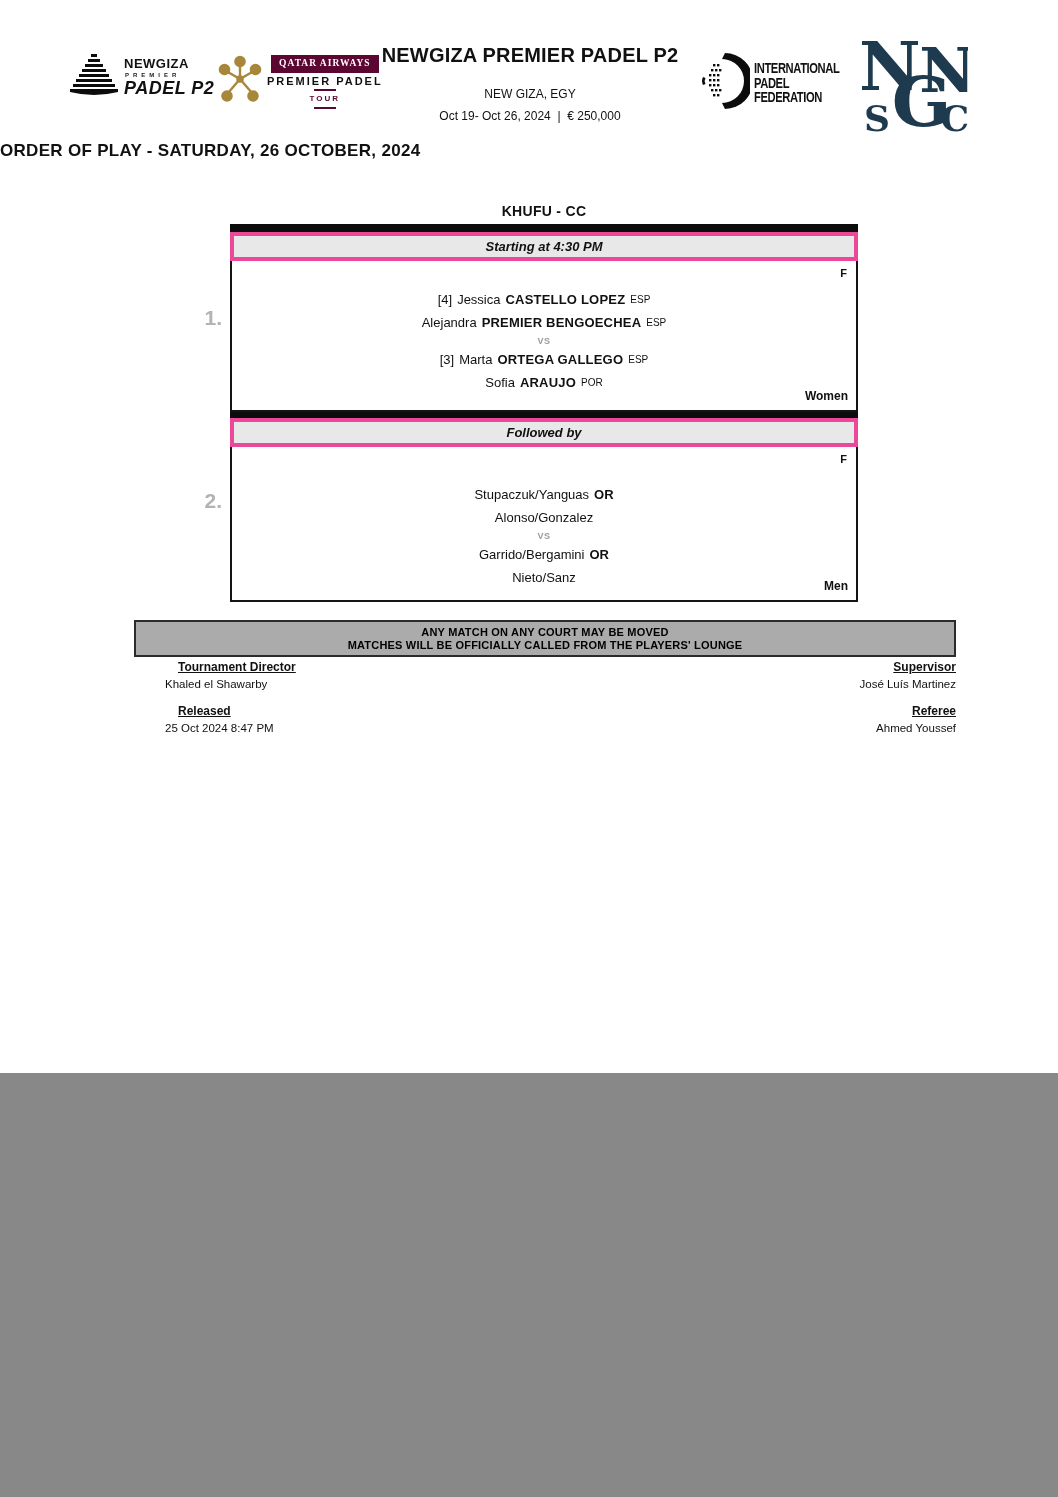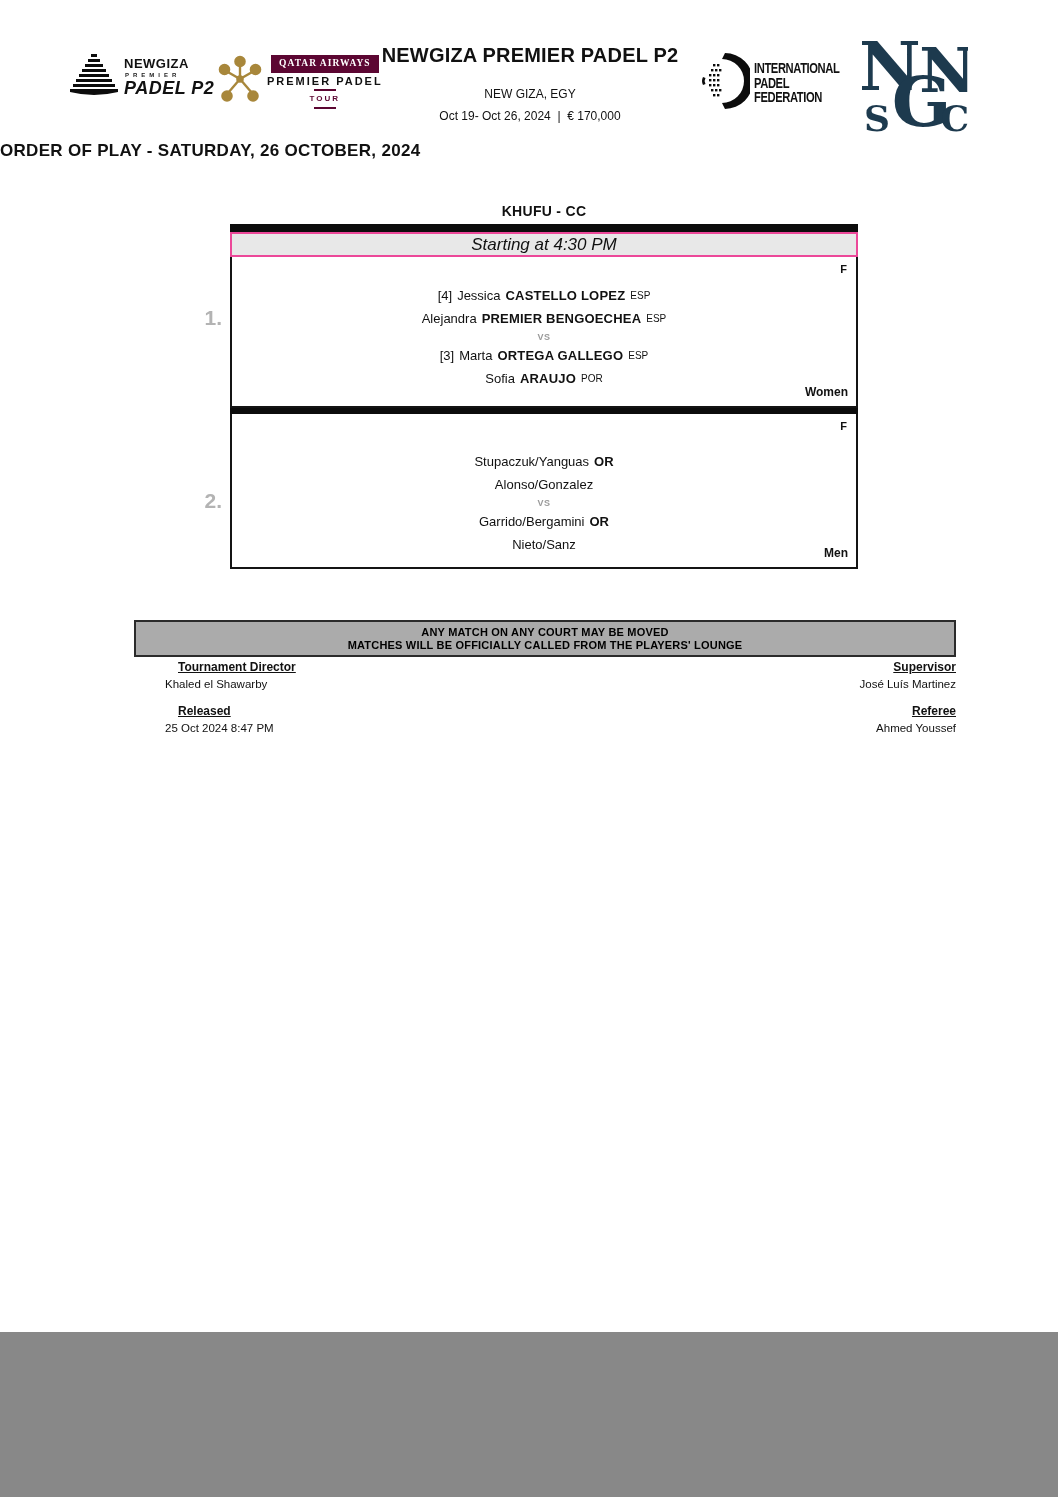--- a/index.html
+++ b/index.html
@@ -1,18 +1,18 @@
 <!DOCTYPE html>
 <html><head>
 <meta charset="utf-8">
 <style>
   html,body{margin:0;padding:0;background:#888;}
   .page{
     position:relative;
-    width:1058px;height:1332px;
+    width:1058px;height:1073px;
     background:#ffffff;
     font-family:"Liberation Sans", sans-serif;
     color:#111;
     overflow:hidden;
     margin:0 auto;
   }
   
   .logo-newgiza{position:absolute;left:70px;top:52px;display:flex;align-items:center;gap:6px;}
   .ng-text{display:flex;flex-direction:column;line-height:1;}
   .ng-l1{font-weight:bold;font-size:13px;letter-spacing:.5px;}
@@ -31,21 +31,21 @@
   .logo-ipf{position:absolute;left:700px;top:50px;display:flex;align-items:center;gap:4px;}
   .ipf-text{display:flex;flex-direction:column;line-height:1.05;font-weight:bold;font-size:14px;letter-spacing:-.5px;transform:scaleX(.8);transform-origin:left center;}
   .logo-ngsc{position:absolute;left:862px;top:26px;}
   
   .oop-title{position:absolute;left:0;top:141px;width:1058px;text-align:left;font-size:17px;font-weight:bold;letter-spacing:.3px;}
   
   .court-name{position:absolute;left:230px;top:203px;width:628px;text-align:center;font-weight:bold;font-size:14px;letter-spacing:.3px;}
   .court-table{position:absolute;left:230px;top:224px;width:628px;}
   .tbar{height:8px;background:#0c0c0c;}
   .tbar2{height:6px;background:#0c0c0c;}
-  .thead{height:21px;background:#e8e8e8;border:2px solid #ec4899;display:flex;align-items:center;justify-content:center;font-weight:normal;font-style:italic;font-size:17px;}
+  .thead{height:21px;background:#e8e8e8;border:4px solid #ec4899;display:flex;align-items:center;justify-content:center;font-weight:bold;font-style:italic;font-size:13px;}
   .tcontent{position:relative;background:#fff;border:2px solid #141414;border-top:none;}
   .tc1{height:149px;}
   .tc2{height:153px;}
   .round-flag{position:absolute;top:6px;right:9px;font-weight:bold;font-size:11px;}
   .category{position:absolute;bottom:7px;right:8px;font-weight:bold;font-size:12px;}
   .lines{position:absolute;left:0;width:100%;display:flex;flex-direction:column;align-items:center;}
   .lines1{top:27px;}
   .lines2{top:36px;}
   .pline{display:flex;gap:5px;align-items:baseline;font-size:13px;height:23px;align-items:center;}
   .pline .last{font-weight:bold;letter-spacing:.2px;}
@@ -120,21 +120,21 @@
       </span>
     </span>
   </div>
 
   <div class="title-block">
     <div class="main-title">NEWGIZA PREMIER PADEL P2</div>
     <div class="sub-location">NEW GIZA, EGY</div>
     <div class="sub-dates">
       <span>Oct 19- Oct 26, 2024</span>
       &nbsp;<span>|</span>&nbsp;
-      <span>€ 170,000</span>
+      <span>€ 250,000</span>
     </div>
   </div>
 
   <div class="logo-ipf">
     <span>
       <svg width="50" height="62" viewBox="0 0 50 62">
         <path d="M25 3 A 27 27 0 0 1 25 59 L 22 53 A 21.5 21.5 0 0 0 22 9 Z" fill="#0c0c0c"></path>
         <path d="M3 27 a 5 7 0 0 0 0 8 l 2.5 -1 a 4 5 0 0 1 0 -6 z" fill="#0c0c0c"></path>
         <g fill="#0c0c0c">
           <rect x="13" y="14" width="2.4" height="2.4"></rect>
@@ -217,20 +217,21 @@
           <span class="first">Sofia</span>
           <span class="last">ARAUJO</span>
           <span class="nat">POR</span>
         </div>
       </div>
       <div class="category">Women</div>
     </div>
 
     <div class="tbar2"></div>
 
+    <div class="thead">Followed by</div>
 
     <div class="tcontent tc2">
       <div class="round-flag">F</div>
       <div class="lines lines2">
         <div class="pline">
           <span>Stupaczuk/Yanguas</span>
           <span class="or hide-if-empty">OR</span>
         </div>
         <div class="pline">
           <span>Alonso/Gonzalez</span>

